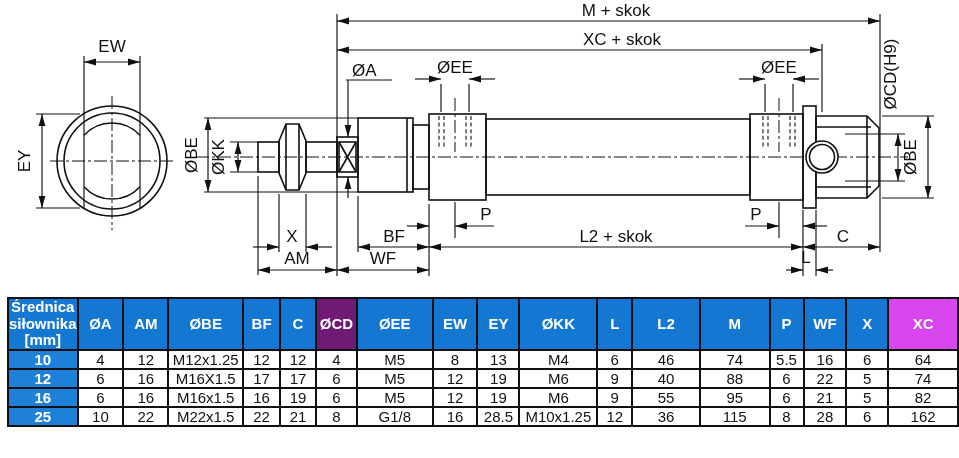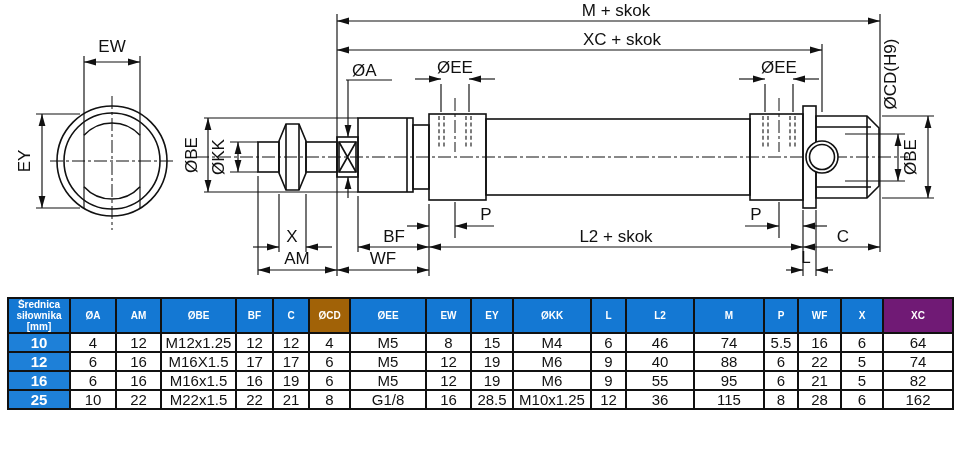--- a/index.html
+++ b/index.html
@@ -4,21 +4,21 @@
 <style>
   html,body{margin:0;padding:0;background:#fff;width:959px;height:458px;overflow:hidden;}
   body{font-family:"Liberation Sans",sans-serif;}
   svg text{font-family:"Liberation Sans",sans-serif;font-size:17px;fill:#111;}
   .b{fill:none;stroke:#111;stroke-width:1.6;}
   .t{fill:none;stroke:#111;stroke-width:1.15;}
   .cl{fill:none;stroke:#111;stroke-width:1;stroke-dasharray:13 3 3 3;}
   .hd{fill:none;stroke:#111;stroke-width:1.1;stroke-dasharray:4 2.6;}
   table.spec{border-collapse:collapse;table-layout:fixed;margin-left:7px;margin-top:3px;}
   table.spec th,table.spec td{border:2px solid #111;text-align:center;vertical-align:middle;padding:0;overflow:hidden;}
-  table.spec thead th{height:33px;color:#fff;font-weight:bold;font-size:10px;}
+  table.spec thead th{height:33px;color:#fff;font-weight:bold;font-size:15px;}
   table.spec td{height:17px;line-height:17px;font-size:15px;color:#111;}
   table.spec tbody th{color:#fff;font-weight:bold;font-size:15px;}
   th.corner{font-size:10px;line-height:1.1;font-weight:bold;}
 </style>
 </head>
 <body>
 
 <div>
 <svg width="959" height="290" viewBox="0 0 959 290" xmlns="http://www.w3.org/2000/svg">
   <defs>
@@ -177,46 +177,46 @@
         <th class="corner" style="background: rgb(20, 120, 211);">
           <div>Średnica</div>
           <div>siłownika</div>
           <div>[mm]</div>
         </th>
         <th style="background: rgb(20, 120, 211);">ØA</th>
         <th style="background: rgb(20, 120, 211);">AM</th>
         <th style="background: rgb(20, 120, 211);">ØBE</th>
         <th style="background: rgb(20, 120, 211);">BF</th>
         <th style="background: rgb(20, 120, 211);">C</th>
-        <th style="background: #a16207;">ØCD</th>
+        <th style="background: #701a75;">ØCD</th>
         <th style="background: rgb(20, 120, 211);">ØEE</th>
         <th style="background: rgb(20, 120, 211);">EW</th>
         <th style="background: rgb(20, 120, 211);">EY</th>
         <th style="background: rgb(20, 120, 211);">ØKK</th>
         <th style="background: rgb(20, 120, 211);">L</th>
         <th style="background: rgb(20, 120, 211);">L2</th>
         <th style="background: rgb(20, 120, 211);">M</th>
         <th style="background: rgb(20, 120, 211);">P</th>
         <th style="background: rgb(20, 120, 211);">WF</th>
         <th style="background: rgb(20, 120, 211);">X</th>
-        <th style="background: #701a75;">XC</th>
+        <th style="background: #d946ef;">XC</th>
       </tr>
     </thead>
   <tbody id="tbody">
       <tr>
         <th style="background: rgb(30, 128, 216);">10</th>
         <td>4</td>
         <td>12</td>
         <td>M12x1.25</td>
         <td>12</td>
         <td>12</td>
         <td>4</td>
         <td>M5</td>
         <td>8</td>
-        <td>15</td>
+        <td>13</td>
         <td>M4</td>
         <td>6</td>
         <td>46</td>
         <td>74</td>
         <td>5.5</td>
         <td>16</td>
         <td>6</td>
         <td>64</td>
       </tr>
       <tr>

